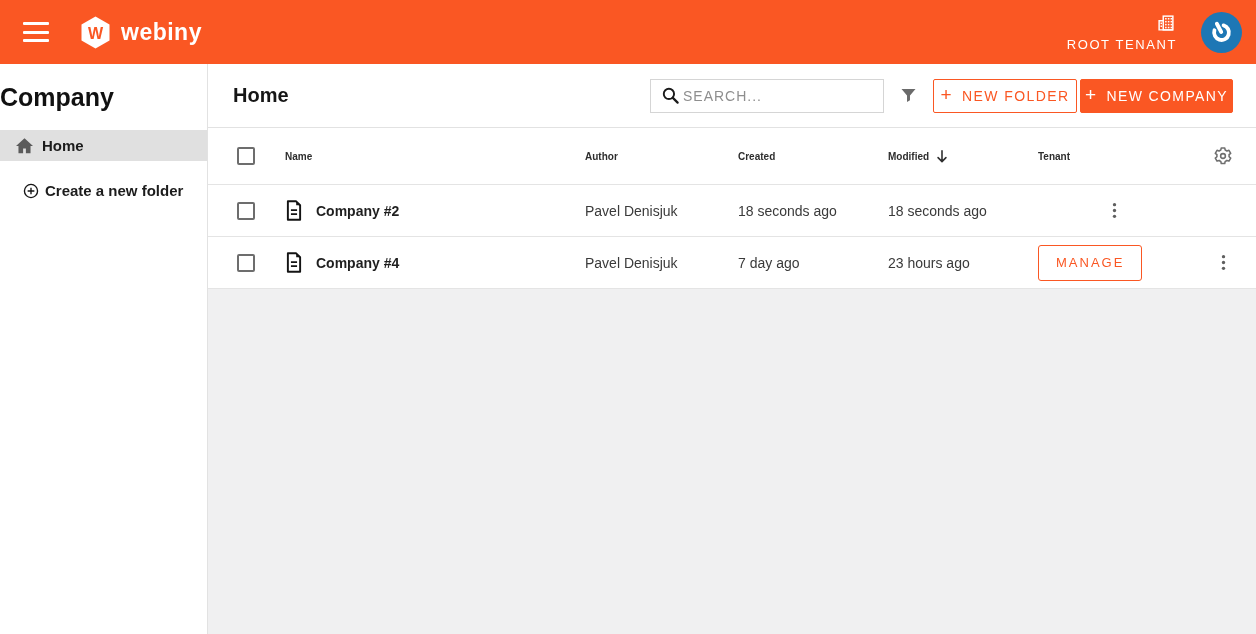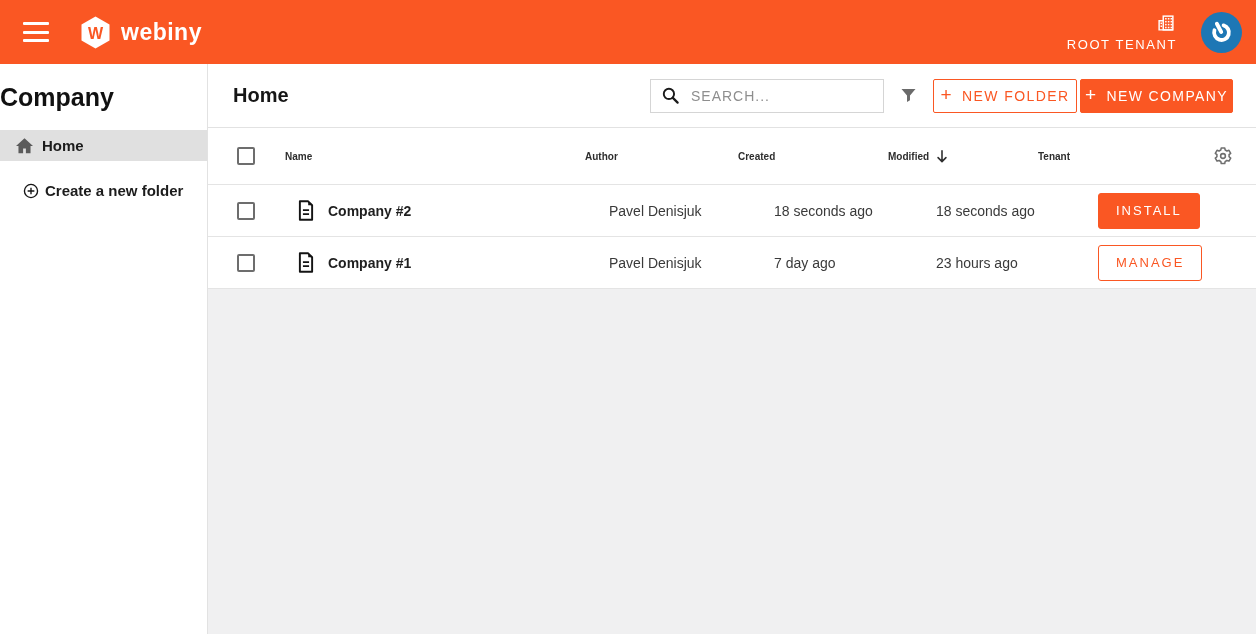--- a/index.html
+++ b/index.html
@@ -74,21 +74,21 @@
   .page-heading { font-size: 20px; font-weight: 600; color: #161616; }
   .toolbar-spacer { flex: 1; }
 
   .searchbox {
     width: 234px; height: 34px; border: 1px solid #d5d5d5; background: #fff;
     display: flex; align-items: center; padding: 0 8px 0 10px; margin-right: 13px;
   }
   .searchbox input {
     border: none; outline: none; flex: 1; min-width: 0;
     font-family: inherit; font-size: 14px; letter-spacing: 1px; color: #333;
-    margin-left: 11px;
+    margin-left: 3px;
   }
   .searchbox input::placeholder { color: #8e8e8e; opacity: 1; }
 
   .filter-btn { width: 22px; margin-right: 14px; display: flex; justify-content: center; cursor: pointer; }
 
   .btn {
     height: 34px; display: inline-flex; align-items: center; justify-content: center;
     font-family: inherit; font-size: 14px; letter-spacing: 1.4px; font-weight: 500;
     border-radius: 2px; cursor: pointer; white-space: nowrap;
   }
@@ -104,21 +104,21 @@
 
   
   .table { background: #fff; }
   .tr {
     display: grid;
     grid-template-columns: 77px 300px 153px 150px 150px 152px 1fr;
     align-items: center;
     border-bottom: 1px solid #e4e4e4;
   }
   .tr-head { height: 57px; }
-  .tr-row { height: 52px; gap: 12px; }
+  .tr-row { height: 52px; }
   .th { font-size: 10px; font-weight: 700; color: #2e2e2e; display: flex; align-items: center; }
   .td { font-size: 14px; color: #3a3a3a; }
   .cell-check { padding-left: 29px; }
   .checkbox {
     width: 18px; height: 18px; border: 2px solid #6d6d6d; border-radius: 2px;
     background: #fff; cursor: pointer;
   }
   .cell-name { display: flex; align-items: center; }
   .doc-icon { margin-right: 13px; display: flex; }
   .name-text { font-weight: 700; color: #1f1f1f; font-size: 14px; }
@@ -295,23 +295,20 @@
               <path d="M3 1.5h9.5L17 6v16.5H3z" fill="none" stroke="#141414" stroke-width="2.2" stroke-linejoin="round"></path>
               <path d="M12.5 1.5V6H17z" fill="#141414"></path>
               <path d="M6.5 11.5h7M6.5 16h7" stroke="#141414" stroke-width="2"></path>
             </svg>
           </span>
           <span class="name-text">Company #2</span>
         </div>
         <div class="td">Pavel Denisjuk</div>
         <div class="td">18 seconds ago</div>
         <div class="td">18 seconds ago</div>
-        <div class="td">
-          <button class="action-btn action-filled">INSTALL</button>
-        </div>
         <div class="cell-actions">
           <div class="kebab-btn">
             <svg width="5" height="19" viewBox="0 0 6 20">
               <circle cx="3" cy="3" r="2" fill="#5f5f5f"></circle>
               <circle cx="3" cy="10" r="2" fill="#5f5f5f"></circle>
               <circle cx="3" cy="17" r="2" fill="#5f5f5f"></circle>
             </svg>
           </div>
         </div>
       </div>
@@ -321,21 +318,21 @@
           <div class="checkbox"></div>
         </div>
         <div class="td cell-name">
           <span class="doc-icon">
             <svg width="18" height="21" viewBox="0 0 20 24">
               <path d="M3 1.5h9.5L17 6v16.5H3z" fill="none" stroke="#141414" stroke-width="2.2" stroke-linejoin="round"></path>
               <path d="M12.5 1.5V6H17z" fill="#141414"></path>
               <path d="M6.5 11.5h7M6.5 16h7" stroke="#141414" stroke-width="2"></path>
             </svg>
           </span>
-          <span class="name-text">Company #1</span>
+          <span class="name-text">Company #4</span>
         </div>
         <div class="td">Pavel Denisjuk</div>
         <div class="td">7 day ago</div>
         <div class="td">23 hours ago</div>
         <div class="td">
           <button class="action-btn action-outlined">MANAGE</button>
         </div>
         <div class="cell-actions">
           <div class="kebab-btn">
             <svg width="5" height="19" viewBox="0 0 6 20">

